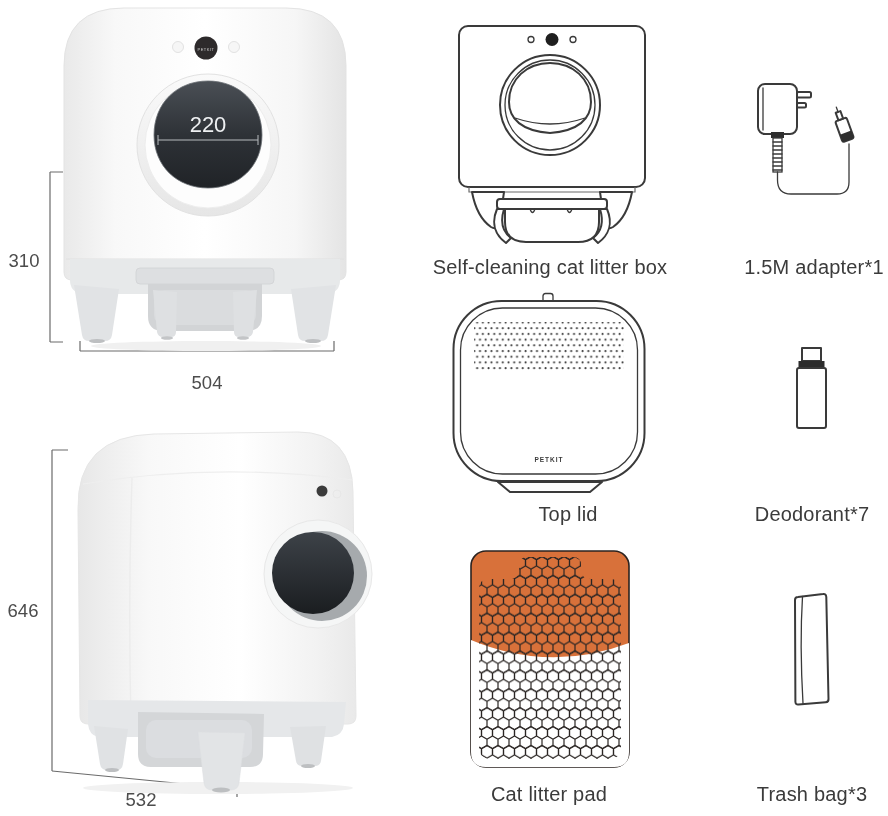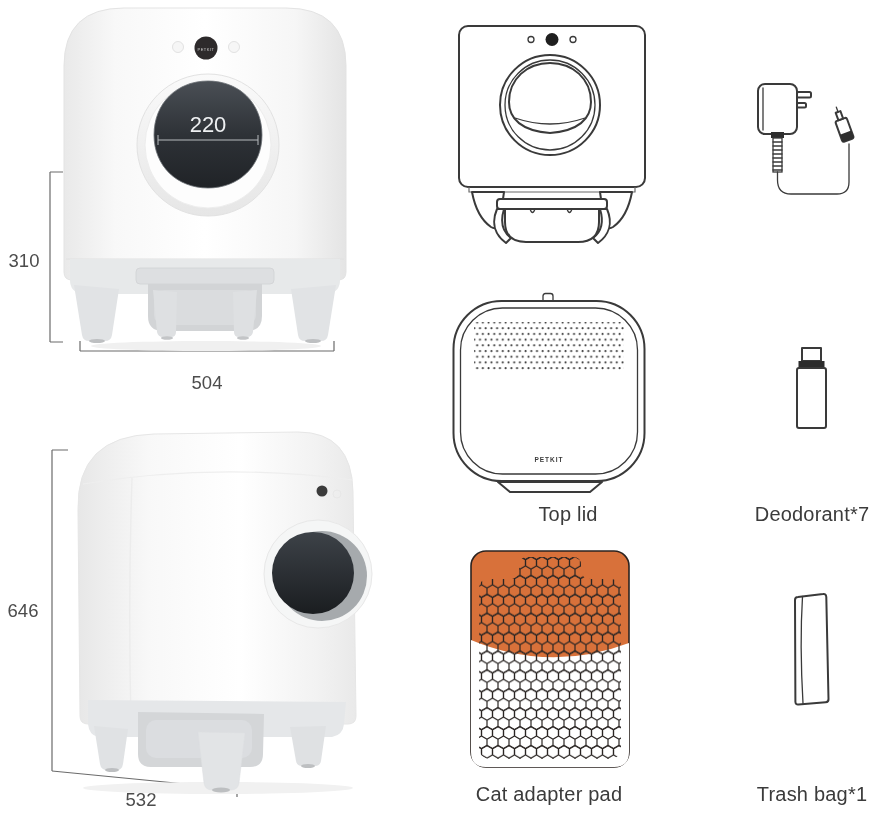--- a/index.html
+++ b/index.html
@@ -182,18 +182,20 @@
     <rect class="ln" x="13" y="2" width="19" height="13" stroke-width="1.6"></rect>
     <rect x="9.5" y="15" width="26" height="7" fill="#2c2c2c"></rect>
     <rect class="ln" x="8" y="22" width="29" height="60" rx="2" stroke-width="1.6"></rect>
   </svg>
 
   <svg class="abs" style="left:787px;top:589px" width="48" height="122" viewBox="0 0 48 122">
     <path class="ln" d="M8 11 Q8 8 11 8 L36 5 Q39 4.5 39.3 8 L41.5 110 Q41.7 113 38.7 113.3 L11.5 115.5 Q8.5 115.8 8.4 112.8 Z" stroke-width="1.6"></path>
     <path class="ln-thin" d="M15.5 7.5 C13.5 40 14 80 16 114.5" stroke-width="1.4"></path>
   </svg>
 
+  <div class="item-label" style="left:550px;top:256px">Self-cleaning cat litter box</div>
+  <div class="item-label" style="left:814px;top:256px">1.5M adapter*1</div>
   <div class="item-label" style="left:568px;top:503px">Top lid</div>
   <div class="item-label" style="left:812px;top:503px">Deodorant*7</div>
-  <div class="item-label" style="left:549px;top:783px">Cat adapter pad</div>
-  <div class="item-label" style="left:812px;top:783px">Trash bag*1</div>
+  <div class="item-label" style="left:549px;top:783px">Cat litter pad</div>
+  <div class="item-label" style="left:812px;top:783px">Trash bag*3</div>
 
 </div>
 
 </body></html>

